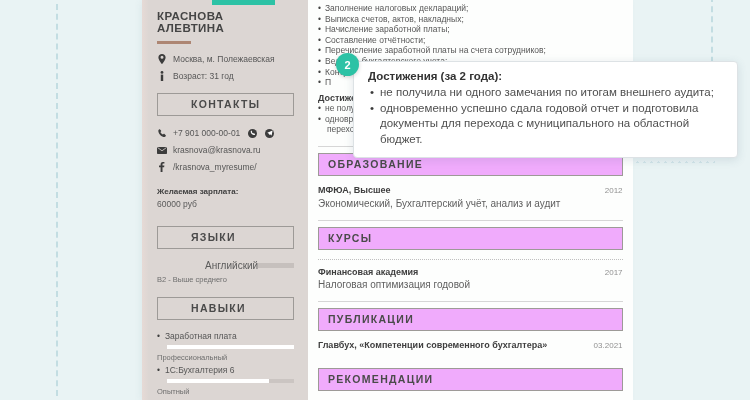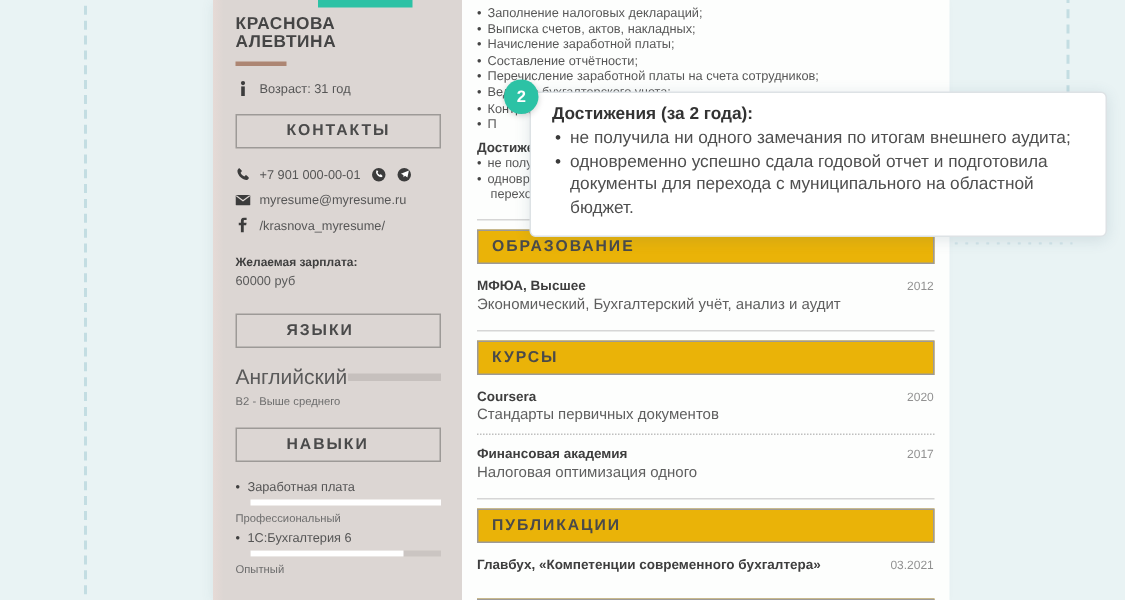--- a/index.html
+++ b/index.html
@@ -29,40 +29,40 @@
   .s-row { display:flex; align-items:center; gap:6px; font-size:8.5px; color:#565656; margin-bottom:5px; line-height:12px; }
   .s-row .ic { width:10px; flex:none; display:flex; justify-content:center; color:#3c3c3c; }
   .hbox { border:1px solid #9d9a97; padding:4px 9px 5px; font-size:10.5px; font-weight:bold;
           letter-spacing:1.3px; color:#4a4a4a; }
   .sidebar .hbox { margin:11px 0 11px;padding-left:33px; }
   .social-ic { width:9px; height:9px; border-radius:50%; background:#3c3c3c; display:inline-block; margin-left:2px; position:relative; }
   .social-ic svg { position:absolute; left:1.5px; top:1.5px; }
   .salary-label { font-size:8px; font-weight:bold; color:#3f3f3f; margin-top:14px; }
   .salary-value { font-size:8.5px; color:#5a5a5a; margin-top:3px; }
   .lang-row { display:flex; align-items:center; justify-content:space-between; margin-top:2px; }
-  .lang-name { font-size:14px; color:#5a5a5a; }
+  .lang-name { font-size:10px; color:#5a5a5a;margin-left:48px; }
   .pbar { height:5px; background:#c6c0bd; width:62px; }
   .pbar .fill { height:100%; background:#ffffff; }
   .pbar-label { font-size:7.5px; color:#6e6e6e; margin-top:4px; }
   .skill-block { margin-bottom:3px; }
   .skill-name { font-size:8.5px; color:#555; margin-bottom:4px; }
   .skill-name::before, .skill-item::before { content:"•"; margin-right:5px; color:#3f3f3f; }
   .skill-bar { height:4px; background:#cbc5c2; margin-left:10px; }
   .skill-bar .fill { height:100%; background:#fff; }
 
   
   .main { flex:1; background:#fdfefd; padding:3px 10px 0 10px; position:relative; }
   .duty { font-size:8.5px; color:#575757; line-height:10.6px; white-space:nowrap; overflow:hidden; }
   .duty::before { content:"•"; margin-right:4px; color:#444; }
   .u-ach-title { font-size:9px; font-weight:bold; color:#3e3e3e; margin-top:5px; line-height:10.5px; }
   .u-ach-line { font-size:8.5px; color:#575757; line-height:10.6px; white-space:nowrap; overflow:hidden; }
   .u-ach-line.b::before { content:"•"; margin-right:4px; color:#444; }
   .u-ach-line.cont { padding-left:9px; }
   .sect-div { border-top:1px solid #d6d6d6; margin-top:11px; }
-  .main .hbox { margin:6px 0 9px; background:#eab308; }
+  .main .hbox { margin:6px 0 9px; background:#f0abfc; }
   .entry { margin-bottom:2px; }
   .entry-head { display:flex; align-items:baseline; }
   .entry-title { font-size:9px; font-weight:bold; color:#3e3e3e; flex:1; }
   .entry-year { font-size:8px; color:#919191; }
   .entry-desc { font-size:10px; color:#5f5f5f; margin-top:3.5px; line-height:10px; }
   .dotted-div { border-top:1px dotted #bfbfbf; margin:7px 0 7px; }
   .spacer-pub { height:10px; }
 
   
   .tooltip { position:absolute; left:336px; top:61px; width:385px; background:#fff;
@@ -87,20 +87,28 @@
 
   <div class="page">
     <div class="top-strip"></div>
 
     <div class="sidebar">
       <div class="s-name">КРАСНОВА АЛЕВТИНА</div>
       <div class="name-underline"></div>
 
       <div class="s-row">
         <span class="ic">
+          <svg width="8" height="10" viewBox="0 0 8 10">
+              <path d="M4 0C1.9 0 .4 1.5.4 3.4.4 5.8 4 10 4 10s3.6-4.2 3.6-6.6C7.6 1.5 6.1 0 4 0zm0 4.8a1.5 1.5 0 110-3 1.5 1.5 0 010 3z" fill="#3c3c3c"></path>
+            </svg>
+        </span>
+        <span>Москва, м. Полежаевская</span>
+      </div>
+      <div class="s-row">
+        <span class="ic">
           <svg width="4" height="10" viewBox="0 0 4 10">
               <circle cx="2" cy="1.4" r="1.4" fill="#3c3c3c"></circle>
               <rect x="0.8" y="3.6" width="2.4" height="6.4" fill="#3c3c3c"></rect>
             </svg>
         </span>
         <span>Возраст: 31 год</span>
       </div>
 
       <div class="hbox">КОНТАКТЫ</div>
 
@@ -122,21 +130,21 @@
             </svg>
         </span>
       </div>
       <div class="s-row">
         <span class="ic">
           <svg width="10" height="7" viewBox="0 0 10 7">
               <rect width="10" height="7" rx=".8" fill="#3c3c3c"></rect>
               <path d="M.5.5L5 3.8 9.5.5" stroke="#dcd6d3" stroke-width=".8" fill="none"></path>
             </svg>
         </span>
-        <span>myresume@myresume.ru</span>
+        <span>krasnova@krasnova.ru</span>
       </div>
       <div class="s-row">
         <span class="ic">
           <svg width="6" height="10" viewBox="0 0 6 10">
               <path d="M4 1.6h1.4V0H3.8C2.3 0 1.6 1 1.6 2.3v1.2H0v1.7h1.6V10h1.9V5.2h1.6l.3-1.7H3.5V2.3c0-.5.2-.7.5-.7z" fill="#3c3c3c"></path>
             </svg>
         </span>
         <span>/krasnova_myresume/</span>
       </div>
 
@@ -189,34 +197,27 @@
       <div class="entry">
         <div class="entry-head">
           <span class="entry-title">МФЮА, Высшее</span>
           <span class="entry-year">2012</span>
         </div>
         <div class="entry-desc">Экономический, Бухгалтерский учёт, анализ и аудит</div>
       </div>
 
       <div class="sect-div"></div>
       <div class="hbox">КУРСЫ</div>
-      <div class="entry">
-        <div class="entry-head">
-          <span class="entry-title">Coursera</span>
-          <span class="entry-year">2020</span>
-        </div>
-        <div class="entry-desc">Стандарты первичных документов</div>
-      </div>
       <div class="dotted-div"></div>
       <div class="entry">
         <div class="entry-head">
           <span class="entry-title">Финансовая академия</span>
           <span class="entry-year">2017</span>
         </div>
-        <div class="entry-desc">Налоговая оптимизация одного</div>
+        <div class="entry-desc">Налоговая оптимизация годовой</div>
       </div>
 
       <div class="sect-div"></div>
       <div class="hbox">ПУБЛИКАЦИИ</div>
       <div class="entry">
         <div class="entry-head">
           <span class="entry-title">Главбух, «Компетенции современного бухгалтера»</span>
           <span class="entry-year">03.2021</span>
         </div>
       </div>

